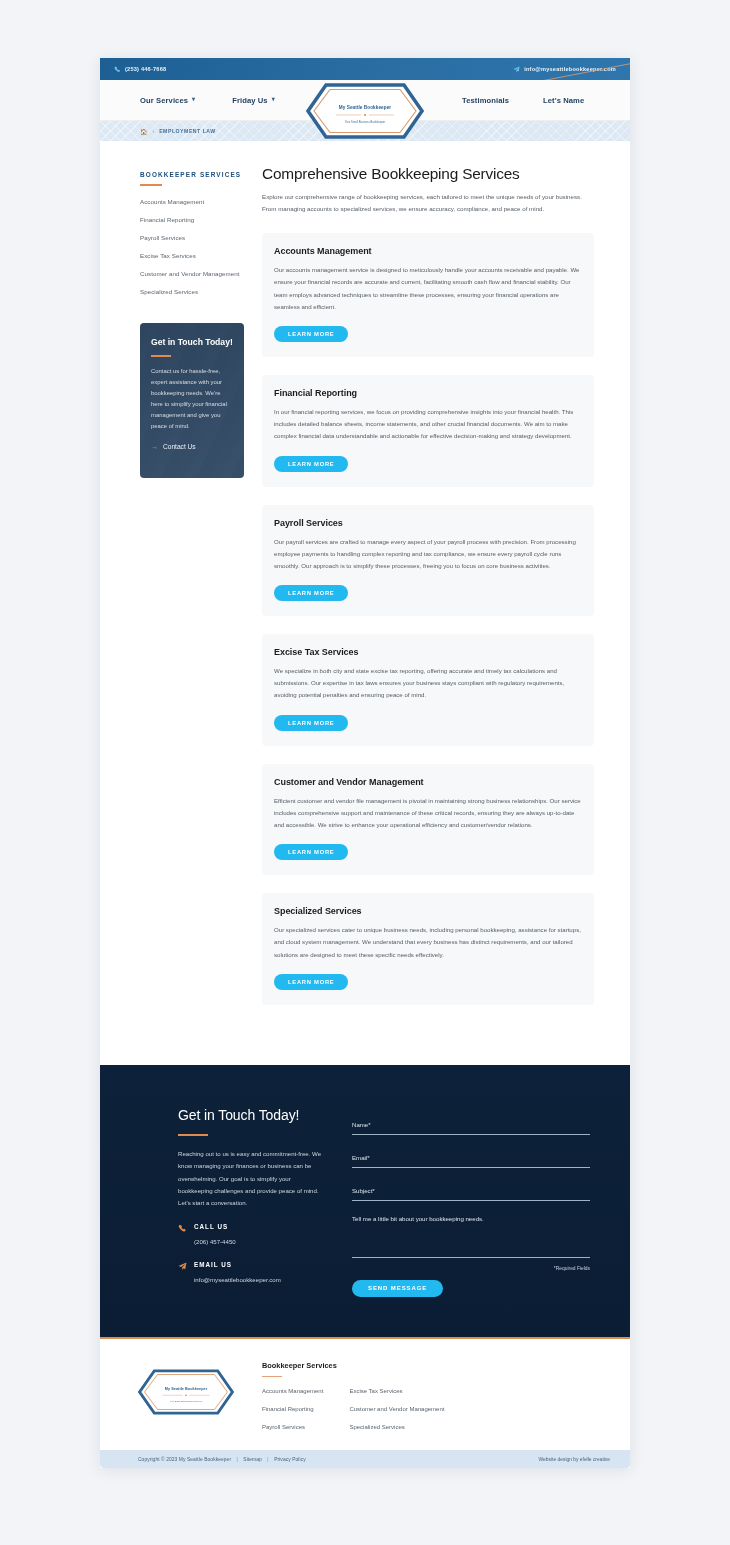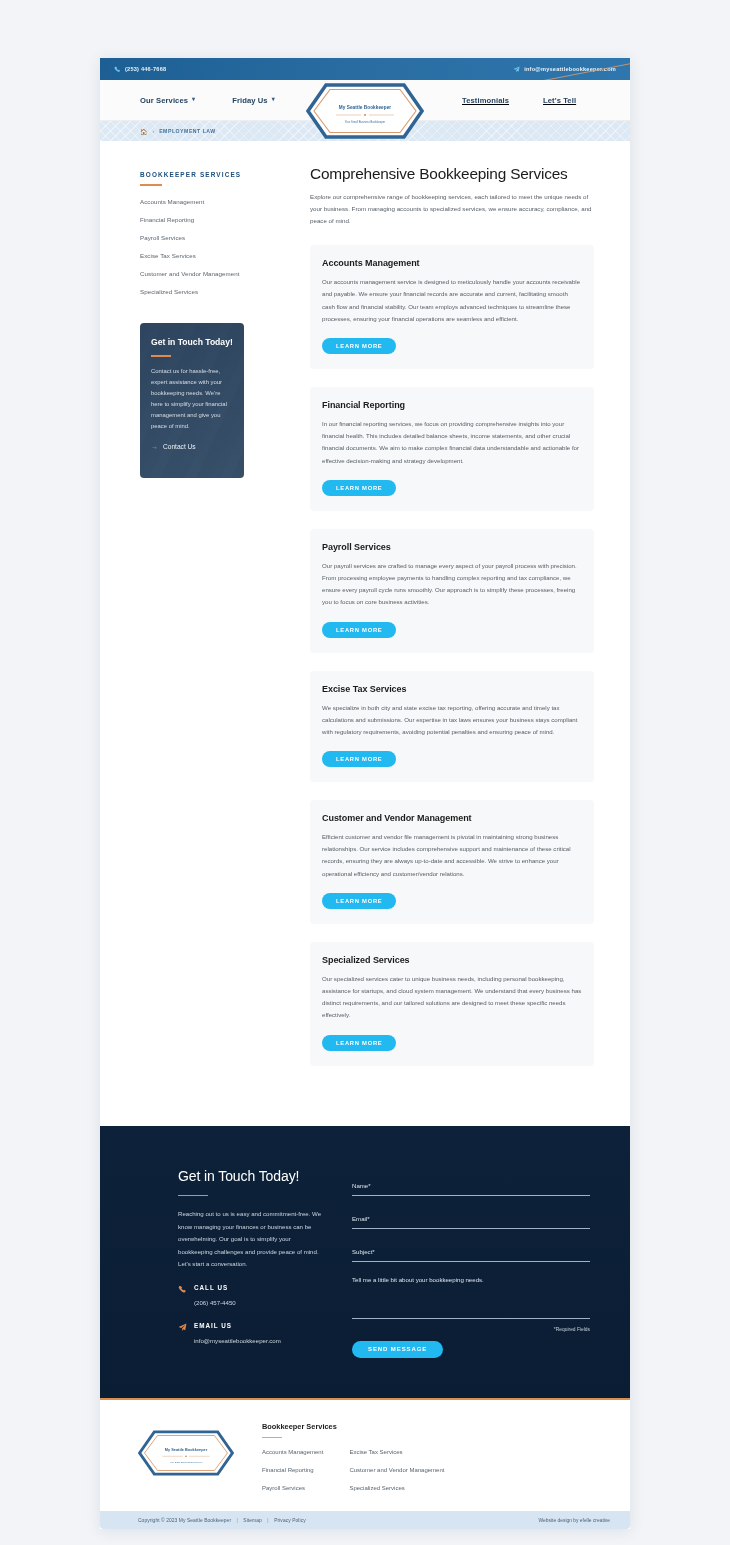--- a/index.html
+++ b/index.html
@@ -58,21 +58,21 @@
     background: #fbfbfb;
     display: flex;
     align-items: center;
     position: relative;
     border-bottom: 1px solid #eceef0;
   }
   .nav-left, .nav-right {
     display: flex; align-items: center; flex: 1;
   }
   .nav-left { justify-content: flex-start; padding-left: 40px; gap: 37px; }
-  .nav-right { justify-content: flex-start; padding-left: 36px; gap: 34px; text-decoration: underline; }
+  .nav-right { justify-content: flex-start; padding-left: 36px; gap: 34px; }
   .nav-link {
     color: #1f3d5c; font-size: 7.6px; font-weight: 700;
     letter-spacing: .1px; display:flex; align-items:center; gap:4px;
     cursor: pointer; white-space: nowrap;
   }
   .caret { font-size: 6px; color:#2f5f86; line-height: 1; transform: translateY(-1px); }
   .nav-logo-space { width: 118px; flex: 0 0 118px; }
 
   
   .logo-wrap {
@@ -144,21 +144,21 @@
   .cta-title { font-size: 8.6px; font-weight: 700; line-height: 1.25; }
   .cta-rule { width: 20px; height: 1.6px; background: #e08a4e; margin: 8px 0 9px; }
   .cta-body { font-size: 5.9px; line-height: 1.85; color: #d7dee6; }
   .cta-link {
     margin-top: 11px; display: flex; align-items: center; gap: 5px;
     font-size: 6.6px; color: #ecf2f7; cursor: pointer;
   }
   .cta-arrow { color: #4fc3f7; font-size: 7px; }
 
   
-  .main { flex: 1; min-width: 0; margin-left: 48px; }
+  .main { flex: 1; min-width: 0; }
   h1.page-h1 {
     font-size: 15.4px; font-weight: 400; color: #1b1b1b;
     letter-spacing: -.2px; margin-bottom: 8px;
   }
   .intro { font-size: 6.2px; line-height: 1.95; color: #555d66; }
 
   .svc-card {
     margin-top: 18px;
     background: #f7f8f9;
     border-radius: 4px;
@@ -290,21 +290,21 @@
         <span>Friday Us</span>
         <span class="caret">▾</span>
       </div>
     </div>
     <div class="nav-logo-space"></div>
     <div class="nav-right">
       <div class="nav-link">
         <span>Testimonials</span>
       </div>
       <div class="nav-link">
-        <span>Let's Tell</span>
+        <span>Let's Name</span>
       </div>
     </div>
 
     <div class="logo-wrap">
       <svg class="hexlogo" viewBox="0 0 236 112">
         <path d="M40 4 196 4 232 56 196 108 40 108 4 56Z" fill="#ffffff" stroke="#2f6494" stroke-width="7"></path>
         <path d="M48 13 188 13 220 56 188 99 48 99 16 56Z" fill="#ffffff" stroke="#d99a6c" stroke-width="2.2"></path>
         <text class="logo-t1" x="118" y="52" text-anchor="middle">My Seattle Bookkeeper</text>
         <circle cx="118" cy="64" r="2.1" fill="#d98f4f"></circle>
         <line x1="60" y1="64" x2="110" y2="64" stroke="#d99a6c" stroke-width="1"></line>

